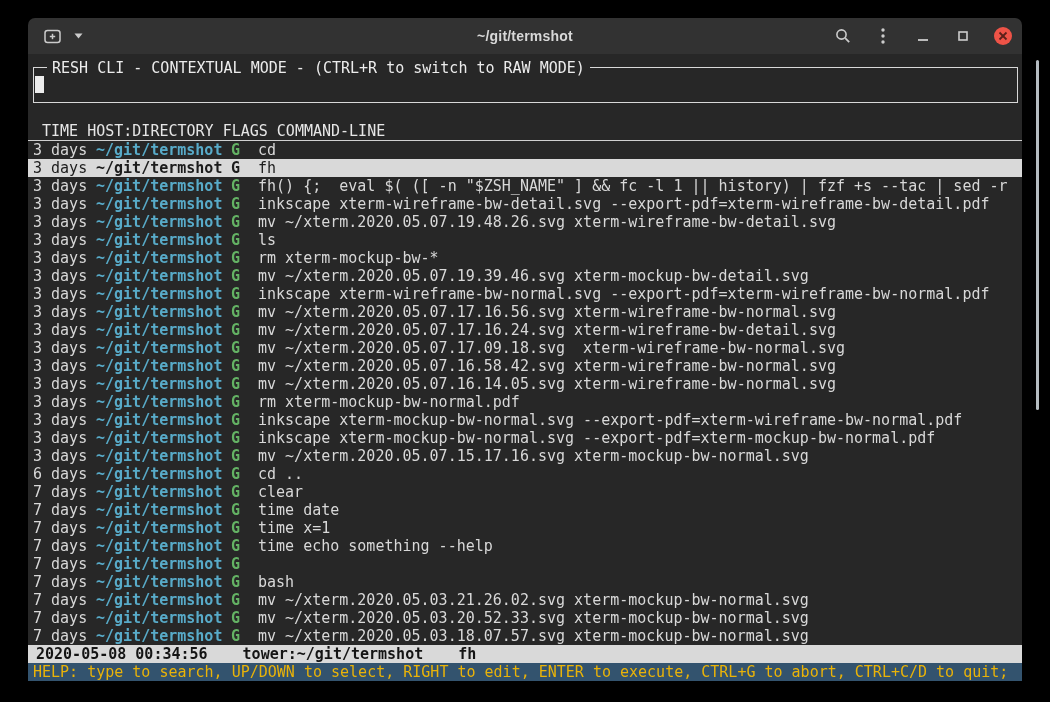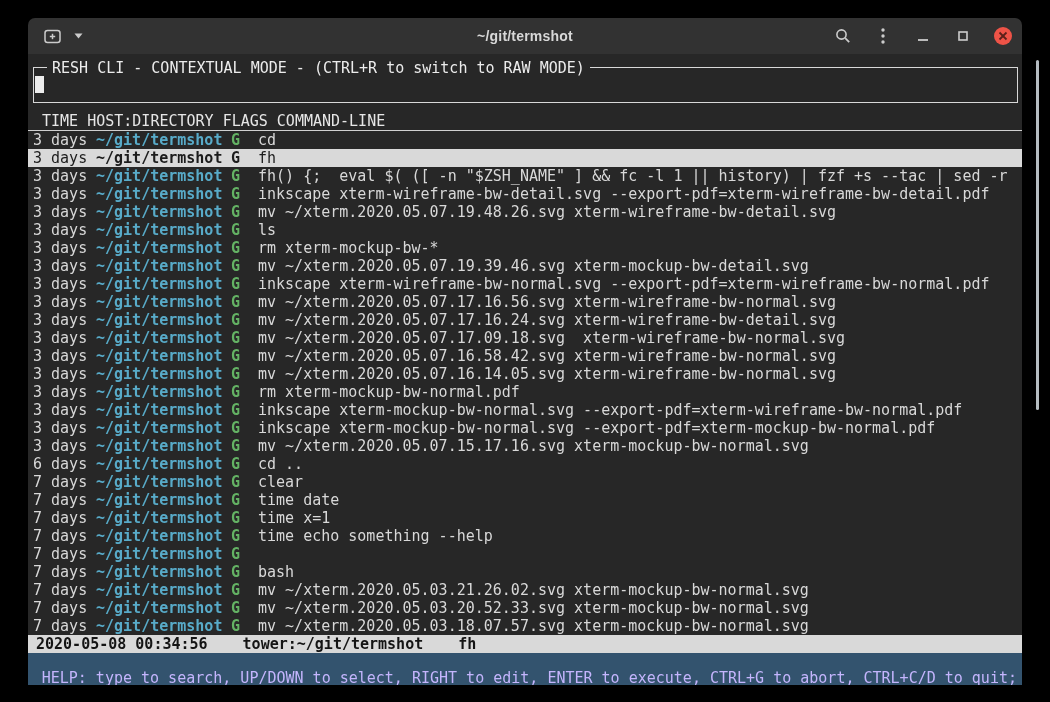--- a/index.html
+++ b/index.html
@@ -51,43 +51,43 @@
   }
   .resh-box-title {
     position: absolute; top: -9px; left: 13px;
     background: #272727; padding: 0 5px;
     color: #ececec; white-space: pre;
   }
   .cursor { position: absolute; left: 1px; top: 8px; width: 9px; height: 17px; background: #ededed; }
 
   
   .hist-header {
-    margin-top: 9px; height: 19px; line-height: 18px;
+    margin-top: 19px; height: 19px; line-height: 18px;
     padding: 0 5px; white-space: pre; color: #e6e6e6;
     border-bottom: 1px solid #d0d0d0; overflow: hidden;
   }
 
   
   .row { display: flex; height: 18px; line-height: 18px; padding: 0 5px; white-space: pre; overflow: hidden; }
   .c-time { flex: none; width: 63px; color: #d8d8d8; }
   .c-dir  { flex: none; width: 135px; color: #58abc9; font-weight: bold; }
   .c-flag { flex: none; width: 27px; color: #64b264; font-weight: bold; }
   .c-cmd  { flex: 1 1 auto; overflow: hidden; }
   .row.selected { background: #d9d9d9; }
   .row.selected span { color: #1c1c1c !important; }
 
   
   .statusbar {
     display: flex; gap: 35px; height: 18px; line-height: 18px;
     padding: 0 5px 0 8px; background: #d9d9d9; color: #141414;
     font-weight: bold; white-space: pre; overflow: hidden;
   }
   .helpbar {
-    height: 18px; line-height: 18px; padding: 16px 5px;
-    background: #33536e; color: #c4b5fd; white-space: pre; overflow: hidden; text-align: right;
+    height: 18px; line-height: 18px; padding: 0 5px;
+    background: #33536e; color: #eab308; white-space: pre; overflow: hidden;
   }
 
   
   .scrollbar-thumb {
     position: absolute; left: 1036px; top: 60px; width: 3px; height: 350px;
     background: #b5bcc1; border-radius: 2px;
   }
 </style>
 </head>
 <body>

